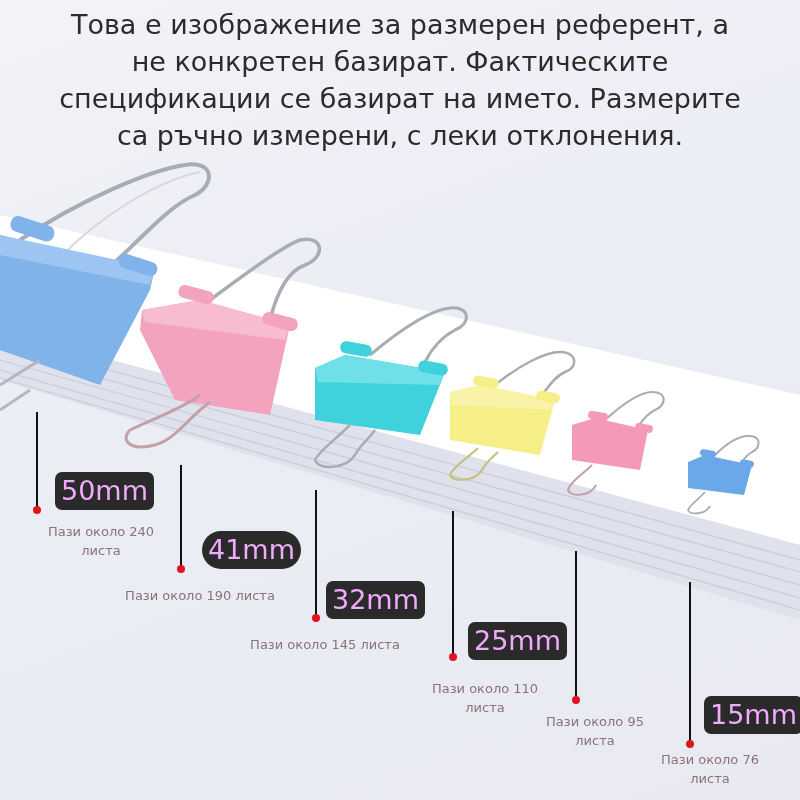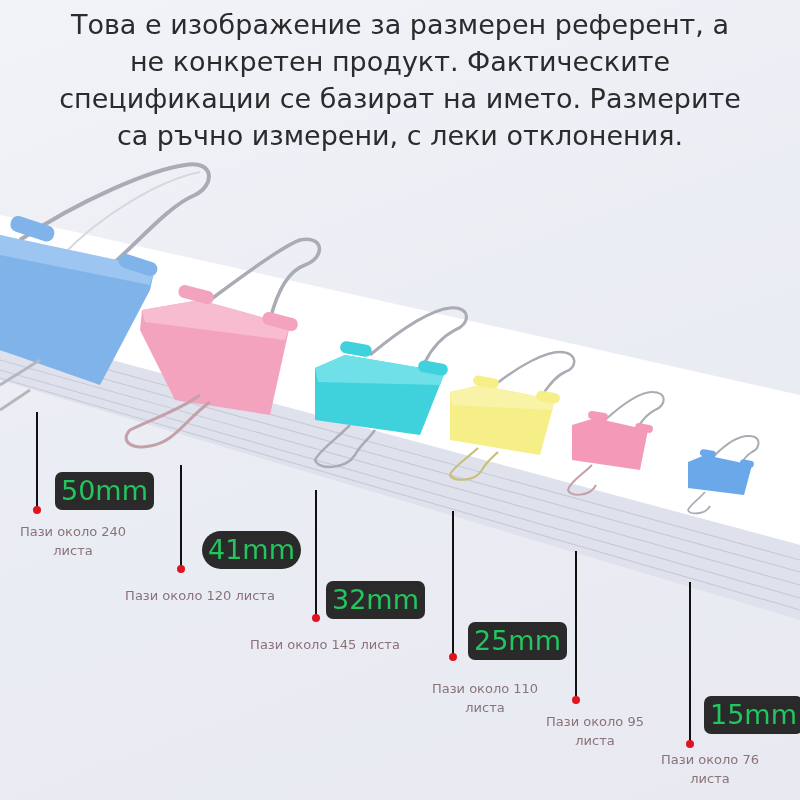--- a/index.html
+++ b/index.html
@@ -5,36 +5,36 @@
   html, body { margin: 0; padding: 0; }
   body { width: 800px; height: 800px; overflow: hidden; position: relative;
          background: linear-gradient(160deg, #f2f3f8 0%, #ebedf4 45%, #e9eaf1 100%);
          font-family: "DejaVu Sans", sans-serif; }
   .frame { position: absolute; left: 0; top: 0; width: 800px; height: 800px; }
   .headline { position: absolute; left: 0; top: 6px; width: 800px; text-align: center;
               font-family: "DejaVu Sans", sans-serif; font-size: 27px; line-height: 37px;
               color: #2b2b2b; }
   .headline span { display: block; }
   svg.scene { position: absolute; left: 0; top: 0; }
-  .badge { position: absolute; background: #2a2a2a; color: #22c55e; border-radius: 7px;
+  .badge { position: absolute; background: #2a2a2a; color: #f0abfc; border-radius: 7px;
            font-family: "DejaVu Sans", sans-serif; font-size: 27px; line-height: 38px;
            padding: 0 6px; height: 38px; box-sizing: border-box; }
   .caption { position: absolute; color: #8a7378; font-size: 13px; line-height: 19px;
              text-align: center; font-family: "DejaVu Sans", sans-serif; }
   .vline { position: absolute; width: 2px; background: #111; }
   .dot { position: absolute; width: 8px; height: 8px; border-radius: 50%; background: #e0141e; }
 </style>
 </head>
 <body>
 
 <div class="frame">
 
   <div class="headline">
     <span>Това е изображение за размерен референт, а</span>
-    <span>не конкретен продукт. Фактическите</span>
+    <span>не конкретен базират. Фактическите</span>
     <span>спецификации се базират на името. Размерите</span>
     <span>са ръчно измерени, с леки отклонения.</span>
   </div>
 
   <svg class="scene" width="800" height="800" viewBox="0 0 800 800">
 
     <g>
       <polygon points="0,215 800,395 800,545 0,330" fill="#ffffff"></polygon>
       <polygon points="0,330 800,545 800,620 0,380" fill="#dfe2ec"></polygon>
       <g stroke="#c7cbd8" stroke-width="1.2" fill="none">
@@ -96,30 +96,30 @@
       <polygon points="688,462 705,455 752,465 744,495 688,488" fill="#6aa8ea"></polygon>
       <rect x="700" y="450" width="16" height="7" rx="3.5" transform="rotate(10 708 453)" fill="#6aa8ea"></rect>
       <rect x="740" y="460" width="14" height="7" rx="3.5" transform="rotate(10 747 463)" fill="#6aa8ea"></rect>
       <path d="M705,492 C698,500 690,505 688,510 C690,515 705,515 710,506" stroke="#a9acb4" stroke-width="1.8" fill="none"></path>
     </g>
   </svg>
 
   <div class="vline" style="left:36px; top:412px; height:96px;"></div>
   <div class="dot" style="left:33px; top:506px;"></div>
   <div class="badge" style="left:55px; top:472px;">50mm</div>
-  <div class="caption" style="left:8px; top:522px; width:130px;">
+  <div class="caption" style="left:36px; top:522px; width:130px;">
     <div>Пази около 240</div>
     <div>листа</div>
   </div>
 
   <div class="vline" style="left:180px; top:465px; height:102px;"></div>
   <div class="dot" style="left:177px; top:565px;"></div>
   <div class="badge" style="left:202px; top:531px;border-radius:19px;">41mm</div>
   <div class="caption" style="left:110px; top:586px; width:180px;">
-    <div>Пази около 120 листа</div>
+    <div>Пази около 190 листа</div>
   </div>
 
   <div class="vline" style="left:315px; top:490px; height:126px;"></div>
   <div class="dot" style="left:312px; top:614px;"></div>
   <div class="badge" style="left:326px; top:581px;">32mm</div>
   <div class="caption" style="left:225px; top:635px; width:200px;">
     <div>Пази около 145 листа</div>
   </div>
 
   <div class="vline" style="left:452px; top:511px; height:146px;"></div>

